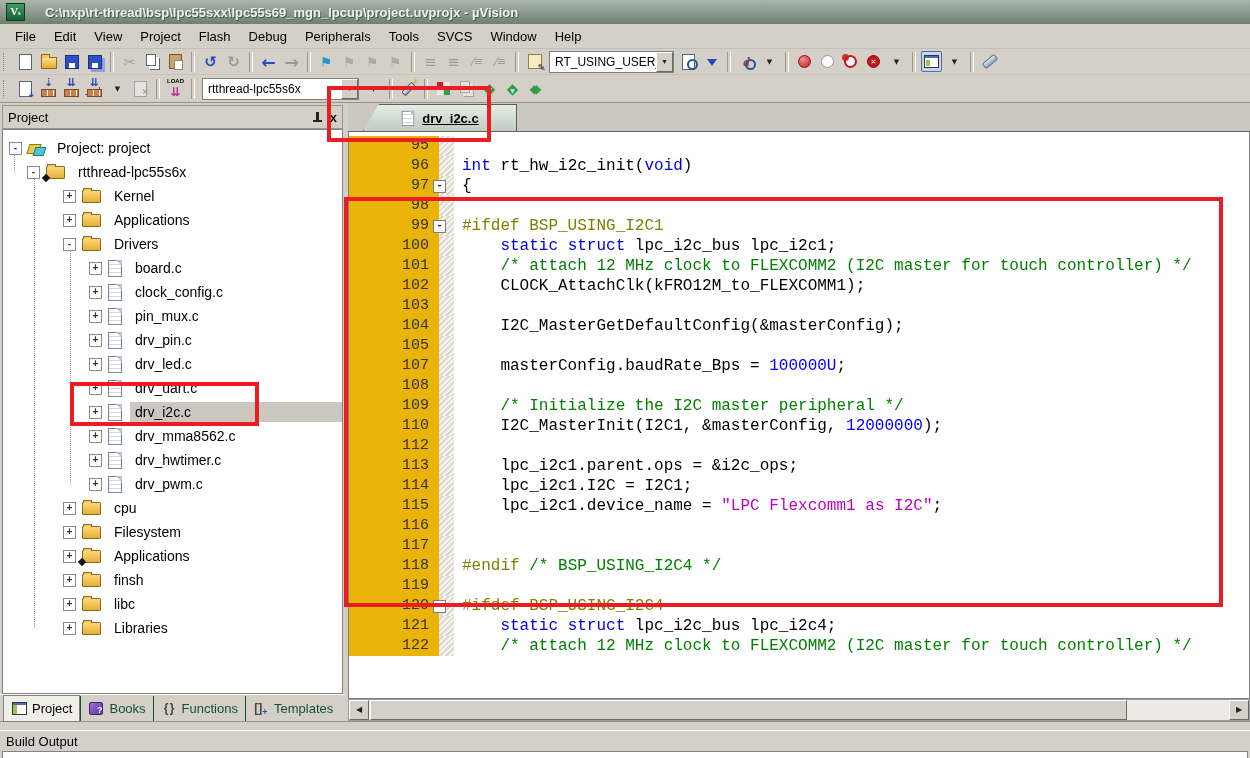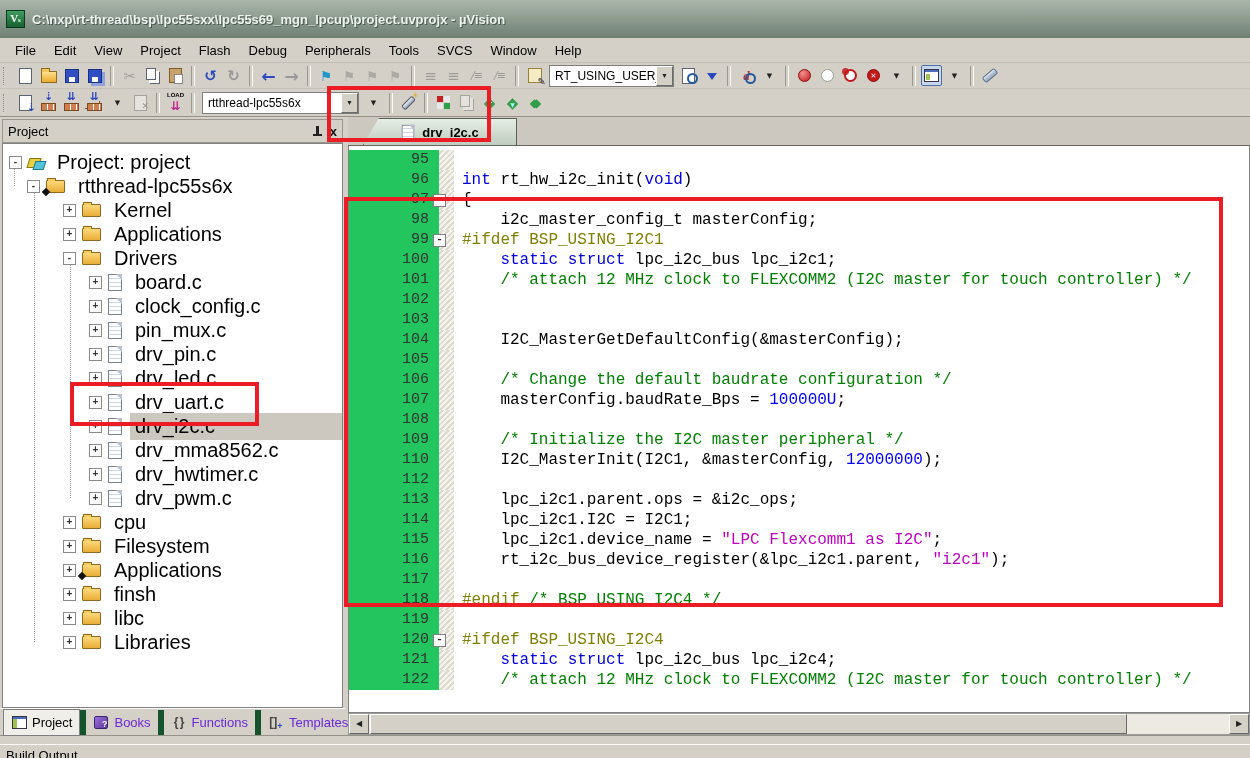--- a/index.html
+++ b/index.html
@@ -1,18 +1,18 @@
 <!DOCTYPE html>
 <html style="--kw: #0000e0; --pp: #808000; --cm: #008000; --str: #c000c0; --num: #0000ff;"><head>
 <meta charset="utf-8">
 <style>
   html,body{margin:0;padding:0}
   body{width:1250px;height:758px;background:#d4d0c8;font-family:"Liberation Sans",sans-serif;position:relative;overflow:hidden;color:#000}
   
-  .titlebar{height:38px;background:linear-gradient(#aab6aa,#6f7f74);display:flex;align-items:center;padding:0 6px;gap:7px}
+  .titlebar{height:24px;background:linear-gradient(#aab6aa,#6f7f74);display:flex;align-items:center;padding:0 6px;gap:20px}
   .applogo{width:17px;height:16px;background:linear-gradient(#3f9e5f,#17602f);border:1px solid #0c3a1c;color:#fff;font:bold 11px/15px "Liberation Serif",serif;text-align:center;flex:none}
   .applogo::after{content:"s";font-size:7px}
   .applogo::before{content:"V"}
   .title{font-weight:bold;font-size:13px;color:#eef2ee;text-shadow:1px 1px 0 #49584c;white-space:nowrap}
   
   .menubar{height:24px;display:flex;align-items:center;padding-left:6px;background:#d4d0c8;border-bottom:1px solid #c2beb6}
   .mi{padding:3px 9px;font-size:13px}
   
   .toolbar{display:flex;align-items:center;background:#d4d0c8}
   .tb1{height:25px;border-bottom:1px solid #c6c2ba}
@@ -83,50 +83,50 @@
   .phead .sp{flex:1}
   .pinico{width:10px;height:12px;position:relative;margin-right:8px}
   .pinico::before{content:"";position:absolute;left:4px;top:1px;width:3px;height:8px;background:#222}
   .pinico::after{content:"";position:absolute;left:1px;top:9px;width:9px;height:2px;background:#222}
   .xclose{font:bold 13px/13px "Liberation Sans",sans-serif;color:#111}
   .tree{flex:1;margin:0 2px;background:#fff;border:1px solid #828282;position:relative;padding-top:6px;overflow:hidden}
   .guide{position:absolute;border-left:1px dotted #9a9a9a;z-index:0}
   .trow{height:24px;display:flex;align-items:center;position:relative;z-index:1}
   .exp{width:11px;height:11px;flex:none;border:1px solid #8a8a8a;background:#fff;font:bold 10px/9px "Liberation Sans",sans-serif;text-align:center;color:#333;margin-right:6px}
   .tico{flex:none;margin-right:8px;position:relative}
-  .lab{white-space:nowrap;padding:2px 5px;font-size:20px}
+  .lab{white-space:nowrap;padding:2px 5px;font-size:14px}
   .lab.sel{background:#ccc8c0;flex:1}
   .ti-folder,.ti-folder-open,.ti-folder-gear{width:17px;height:11px;background:linear-gradient(#ffd87c,#e8ae36);border:1px solid #8f6b20;border-radius:1px}
   .ti-folder::before,.ti-folder-open::before,.ti-folder-gear::before{content:"";position:absolute;top:-3px;left:0;width:7px;height:2px;background:#f7c95d;border:1px solid #8f6b20;border-bottom:none}
   .ti-folder-gear::after{content:"";position:absolute;left:-4px;bottom:-3px;width:6px;height:6px;background:#111;transform:rotate(45deg)}
   .ti-file,.tabfile{width:12px;height:15px;background:#fff;border:1px solid #7a8290;background-image:repeating-linear-gradient(#fff 0 3px,#cdd6e4 3px 4px)}
   .ti-file::before,.tabfile::before{content:"";position:absolute;right:-1px;top:-1px;border:3px solid #b9c0cc;border-left-color:transparent;border-bottom-color:transparent}
   .ti-target{width:16px;height:13px}
   .ti-target::before{content:"";position:absolute;left:0;top:2px;width:10px;height:8px;background:#eccf3e;border:1px solid #8a7a16;transform:skewX(-18deg)}
   .ti-target::after{content:"";position:absolute;left:6px;top:5px;width:9px;height:7px;background:#53c3da;border:1px solid #22788c;transform:skewX(-18deg)}
   .ptabs{height:26px;display:flex;align-items:center;background:#d4d0c8;border-top:1px solid #fbfaf7;padding-left:3px}
-  .ptab{display:flex;align-items:center;gap:5px;padding:3px 7px;font-size:13px;color:#6d28d9;border-left:6px solid #14532d;height:19px}
+  .ptab{display:flex;align-items:center;gap:5px;padding:3px 7px;font-size:13px;color:#14532d;border-left:1px solid #14532d;height:19px}
   .ptab:first-child{border-left:none}
   .ptab.active{background:#f0eee8;border:1px solid #7f7f7f;color:#000}
   .pti{display:inline-flex;align-items:center;justify-content:center;width:16px;height:14px;position:relative}
   .pt-project::before{content:"";width:13px;height:11px;background:#fff;border:1px solid #334;box-shadow:inset 0 2px 0 #4a6cc0,inset 4px 0 0 #9ec44f}
   .pt-books::before{content:"";width:12px;height:11px;background:linear-gradient(135deg,#9a6fd8,#5a3a9e);border:1px solid #3a2570;border-radius:2px}
   .pt-books::after{content:"?";position:absolute;color:#fff;font:bold 9px "Liberation Sans",sans-serif;bottom:0;right:2px}
   .pt-functions::before{content:"{ }";font:bold 12px "Liberation Sans",sans-serif;color:#444;letter-spacing:-1px}
   .pt-templates::before{content:"[]";font:bold 12px "Liberation Sans",sans-serif;color:#444}
   .pt-templates::after{content:"+";color:#2a48c0;font:bold 9px "Liberation Sans",sans-serif;margin-top:7px}
   
   .editor{flex:1;min-width:0;display:flex;flex-direction:column;padding-left:3px}
   .tabbar{height:28px;background:#ccc8c0;position:relative;border-bottom:1px solid #66665e}
   .etab{position:absolute;left:15px;bottom:0;height:26px;width:152px;background:linear-gradient(#e6eee6,#bfccbf);border:1px solid #556255;border-bottom:none;clip-path:polygon(16px 0,100% 0,100% 100%,0 100%);display:flex;align-items:center;justify-content:center;gap:7px}
   .etab .fn{font-weight:bold;font-size:13px;text-decoration:underline;white-space:nowrap}
   .tabfile{position:relative;transform:scale(.9)}
   .codewrap{flex:1;background:#fff;border:1px solid #828282;border-top:none;overflow:hidden;padding-top:4px;position:relative}
   .cl{display:flex;height:20px;font:16px/20px "Liberation Mono","DejaVu Sans Mono",monospace}
-  .ln{width:80px;flex:none;background:#22c55e;color:#333;text-align:right;padding-right:10px;font-size:15px}
+  .ln{width:80px;flex:none;background:#eab308;color:#333;text-align:right;padding-right:10px;font-size:15px}
   .fm{width:15px;flex:none;background:repeating-linear-gradient(135deg,#f5f3ed 0 2px,#ddd9ce 2px 4px);position:relative}
   .foldbox{position:absolute;left:-6px;top:4px;width:11px;height:11px;background:#fff;border:1px solid #7f7f7f;font:bold 11px/8px "Liberation Mono",monospace;text-align:center;color:#222;z-index:2}
   .cd{white-space:pre;padding-left:8px}
   .t-kw{color:var(--kw)}.t-pp{color:var(--pp)}.t-cm{color:var(--cm)}.t-str{color:var(--str)}.t-num{color:var(--num)}.t-pl{color:#000}
   .hscroll{height:20px;background:#eceae2;border:1px solid #9a9a9a;display:flex;align-items:stretch}
   .sbtn{width:18px;background:#d4d0c8;border:1px solid;border-color:#fff #6a6a6a #6a6a6a #fff;font-size:8px;line-height:17px;text-align:center;color:#222;flex:none}
   .sthumb{width:755px;background:#d4d0c8;border:1px solid;border-color:#fff #6a6a6a #6a6a6a #fff;margin-left:1px;flex:none}
   .strack{flex:1}
   
   .bo-gap{height:8px;border-top:1px solid #96928a}
@@ -480,21 +480,20 @@
         <div class="cl">
           <span class="ln">97</span>
           <span class="fm">
             <span class="foldbox">-</span>
           </span>
           <span class="cd"><span class="t-pl">{</span></span>
         </div>
         <div class="cl">
           <span class="ln">98</span>
           <span class="fm"></span>
-          <span class="cd"><span class="t-pl">    i2c_master_config_t masterConfig;</span></span>
         </div>
         <div class="cl">
           <span class="ln">99</span>
           <span class="fm">
             <span class="foldbox">-</span>
           </span>
           <span class="cd"><span class="t-pp">#ifdef BSP_USING_I2C1</span></span>
         </div>
         <div class="cl">
           <span class="ln">100</span>
@@ -502,42 +501,38 @@
           <span class="cd"><span class="t-pl">    </span><span class="t-kw">static</span><span class="t-pl"> </span><span class="t-kw">struct</span><span class="t-pl"> lpc_i2c_bus lpc_i2c1;</span></span>
         </div>
         <div class="cl">
           <span class="ln">101</span>
           <span class="fm"></span>
           <span class="cd"><span class="t-pl">    </span><span class="t-cm">/* attach 12 MHz clock to FLEXCOMM2 (I2C master for touch controller) */</span></span>
         </div>
         <div class="cl">
           <span class="ln">102</span>
           <span class="fm"></span>
+          <span class="cd"><span class="t-pl">    CLOCK_AttachClk(kFRO12M_to_FLEXCOMM1);</span></span>
         </div>
         <div class="cl">
           <span class="ln">103</span>
           <span class="fm"></span>
           <span class="cd"></span>
         </div>
         <div class="cl">
           <span class="ln">104</span>
           <span class="fm"></span>
           <span class="cd"><span class="t-pl">    I2C_MasterGetDefaultConfig(&amp;masterConfig);</span></span>
         </div>
         <div class="cl">
           <span class="ln">105</span>
           <span class="fm"></span>
           <span class="cd"></span>
         </div>
         <div class="cl">
-          <span class="ln">106</span>
-          <span class="fm"></span>
-          <span class="cd"><span class="t-pl">    </span><span class="t-cm">/* Change the default baudrate configuration */</span></span>
-        </div>
-        <div class="cl">
           <span class="ln">107</span>
           <span class="fm"></span>
           <span class="cd"><span class="t-pl">    masterConfig.baudRate_Bps = </span><span class="t-num">100000U</span><span class="t-pl">;</span></span>
         </div>
         <div class="cl">
           <span class="ln">108</span>
           <span class="fm"></span>
           <span class="cd"></span>
         </div>
         <div class="cl">
@@ -565,21 +560,20 @@
           <span class="cd"><span class="t-pl">    lpc_i2c1.I2C = I2C1;</span></span>
         </div>
         <div class="cl">
           <span class="ln">115</span>
           <span class="fm"></span>
           <span class="cd"><span class="t-pl">    lpc_i2c1.device_name = </span><span class="t-str">"LPC Flexcomm1 as I2C"</span><span class="t-pl">;</span></span>
         </div>
         <div class="cl">
           <span class="ln">116</span>
           <span class="fm"></span>
-          <span class="cd"><span class="t-pl">    rt_i2c_bus_device_register(&amp;lpc_i2c1.parent, </span><span class="t-str">"i2c1"</span><span class="t-pl">);</span></span>
         </div>
         <div class="cl">
           <span class="ln">117</span>
           <span class="fm"></span>
           <span class="cd"></span>
         </div>
         <div class="cl">
           <span class="ln">118</span>
           <span class="fm"></span>
           <span class="cd"><span class="t-pp">#endif </span><span class="t-cm">/* BSP_USING_I2C4 */</span></span>

